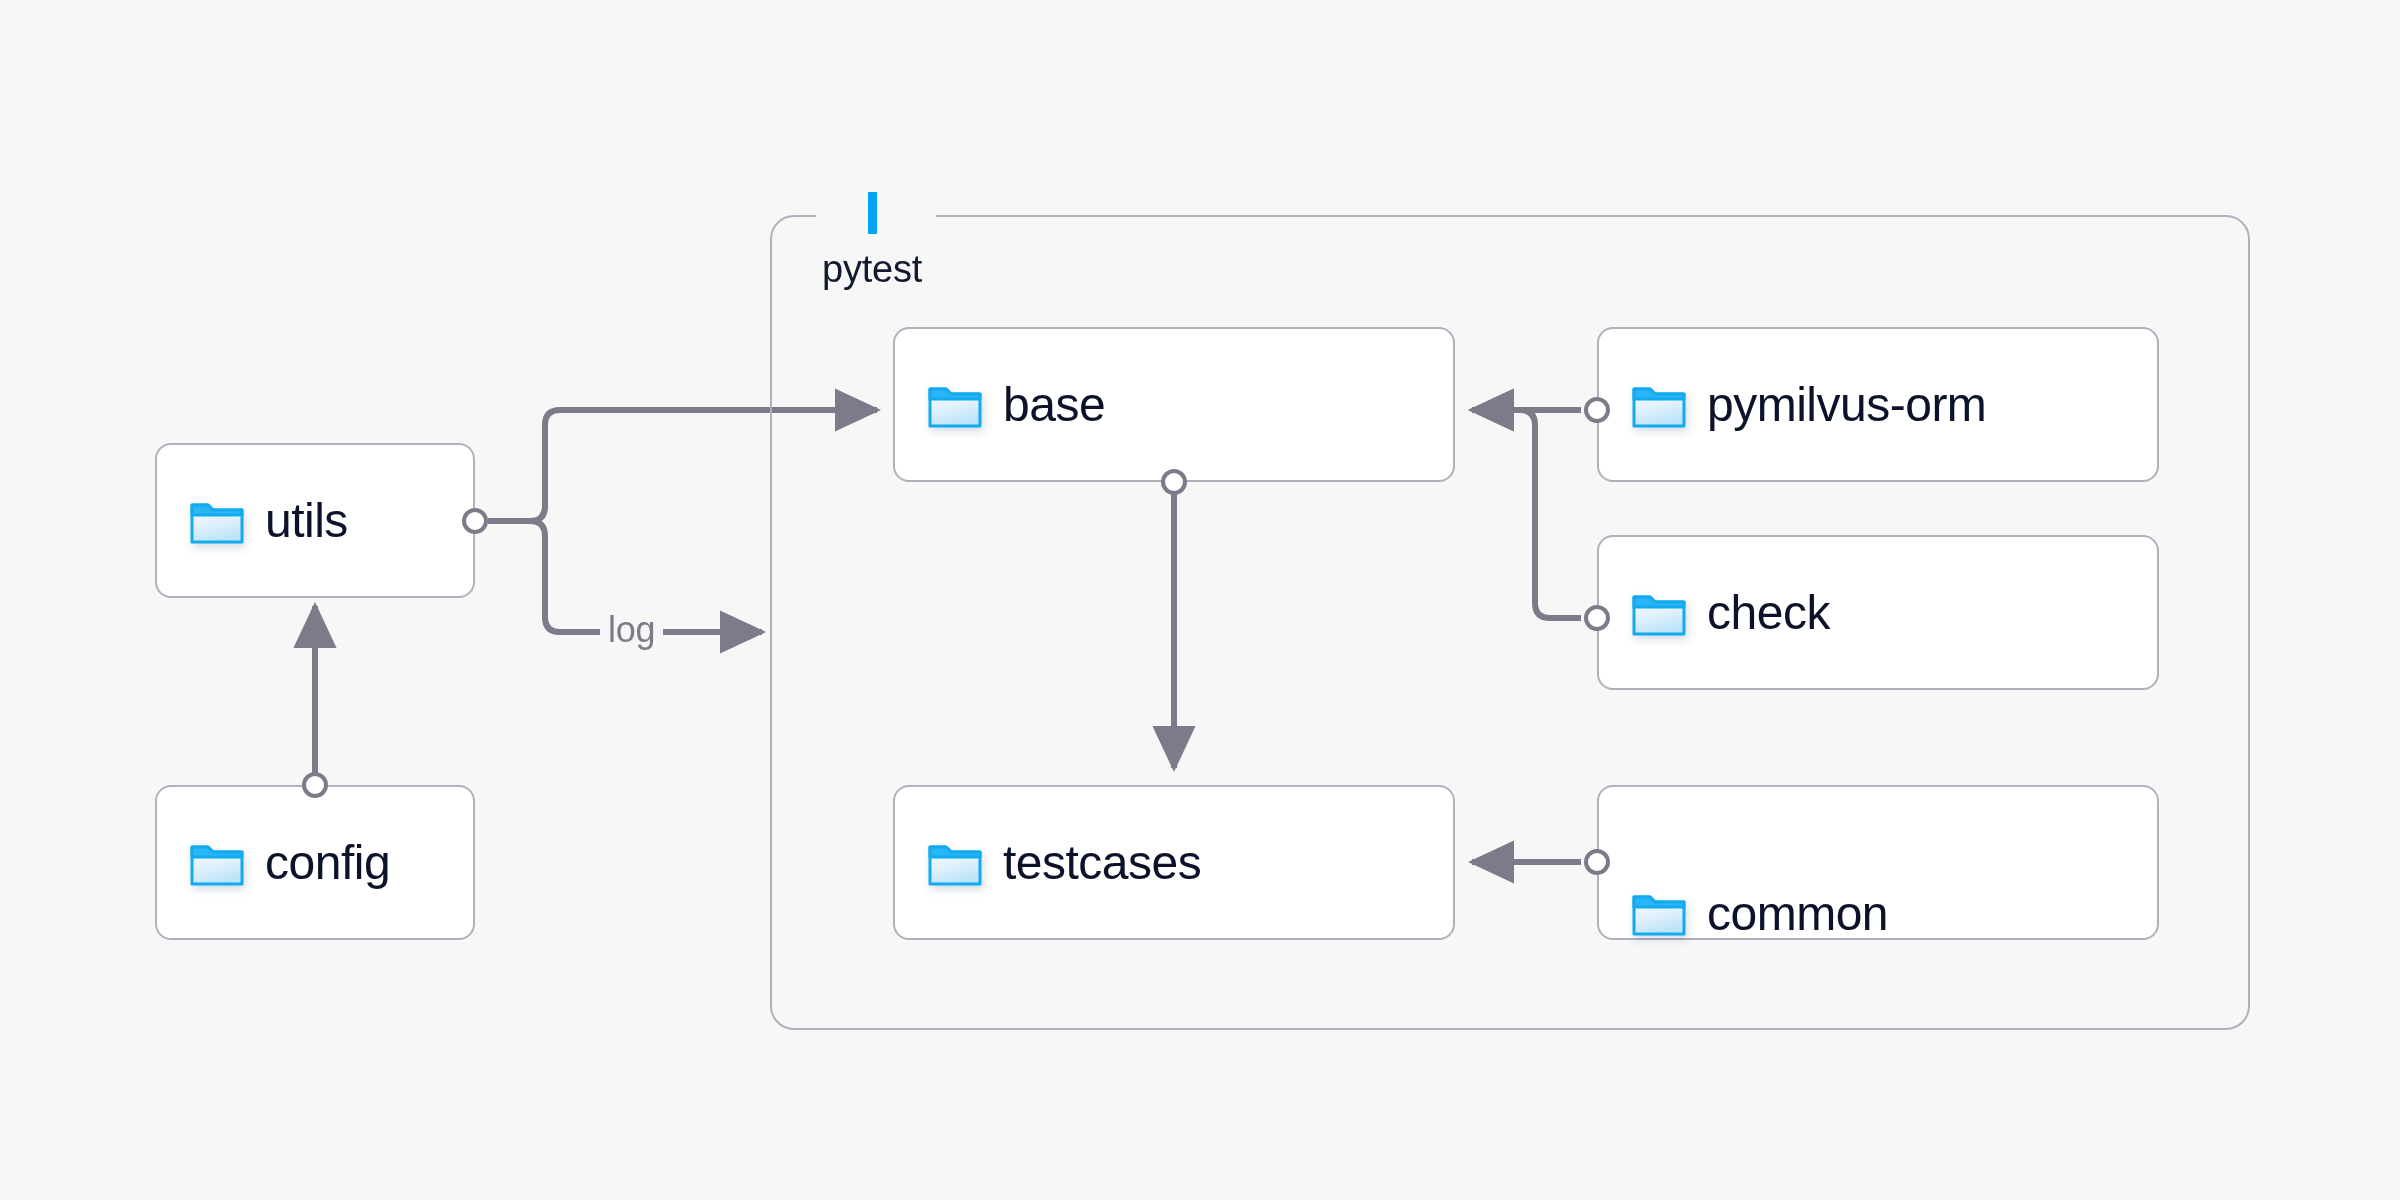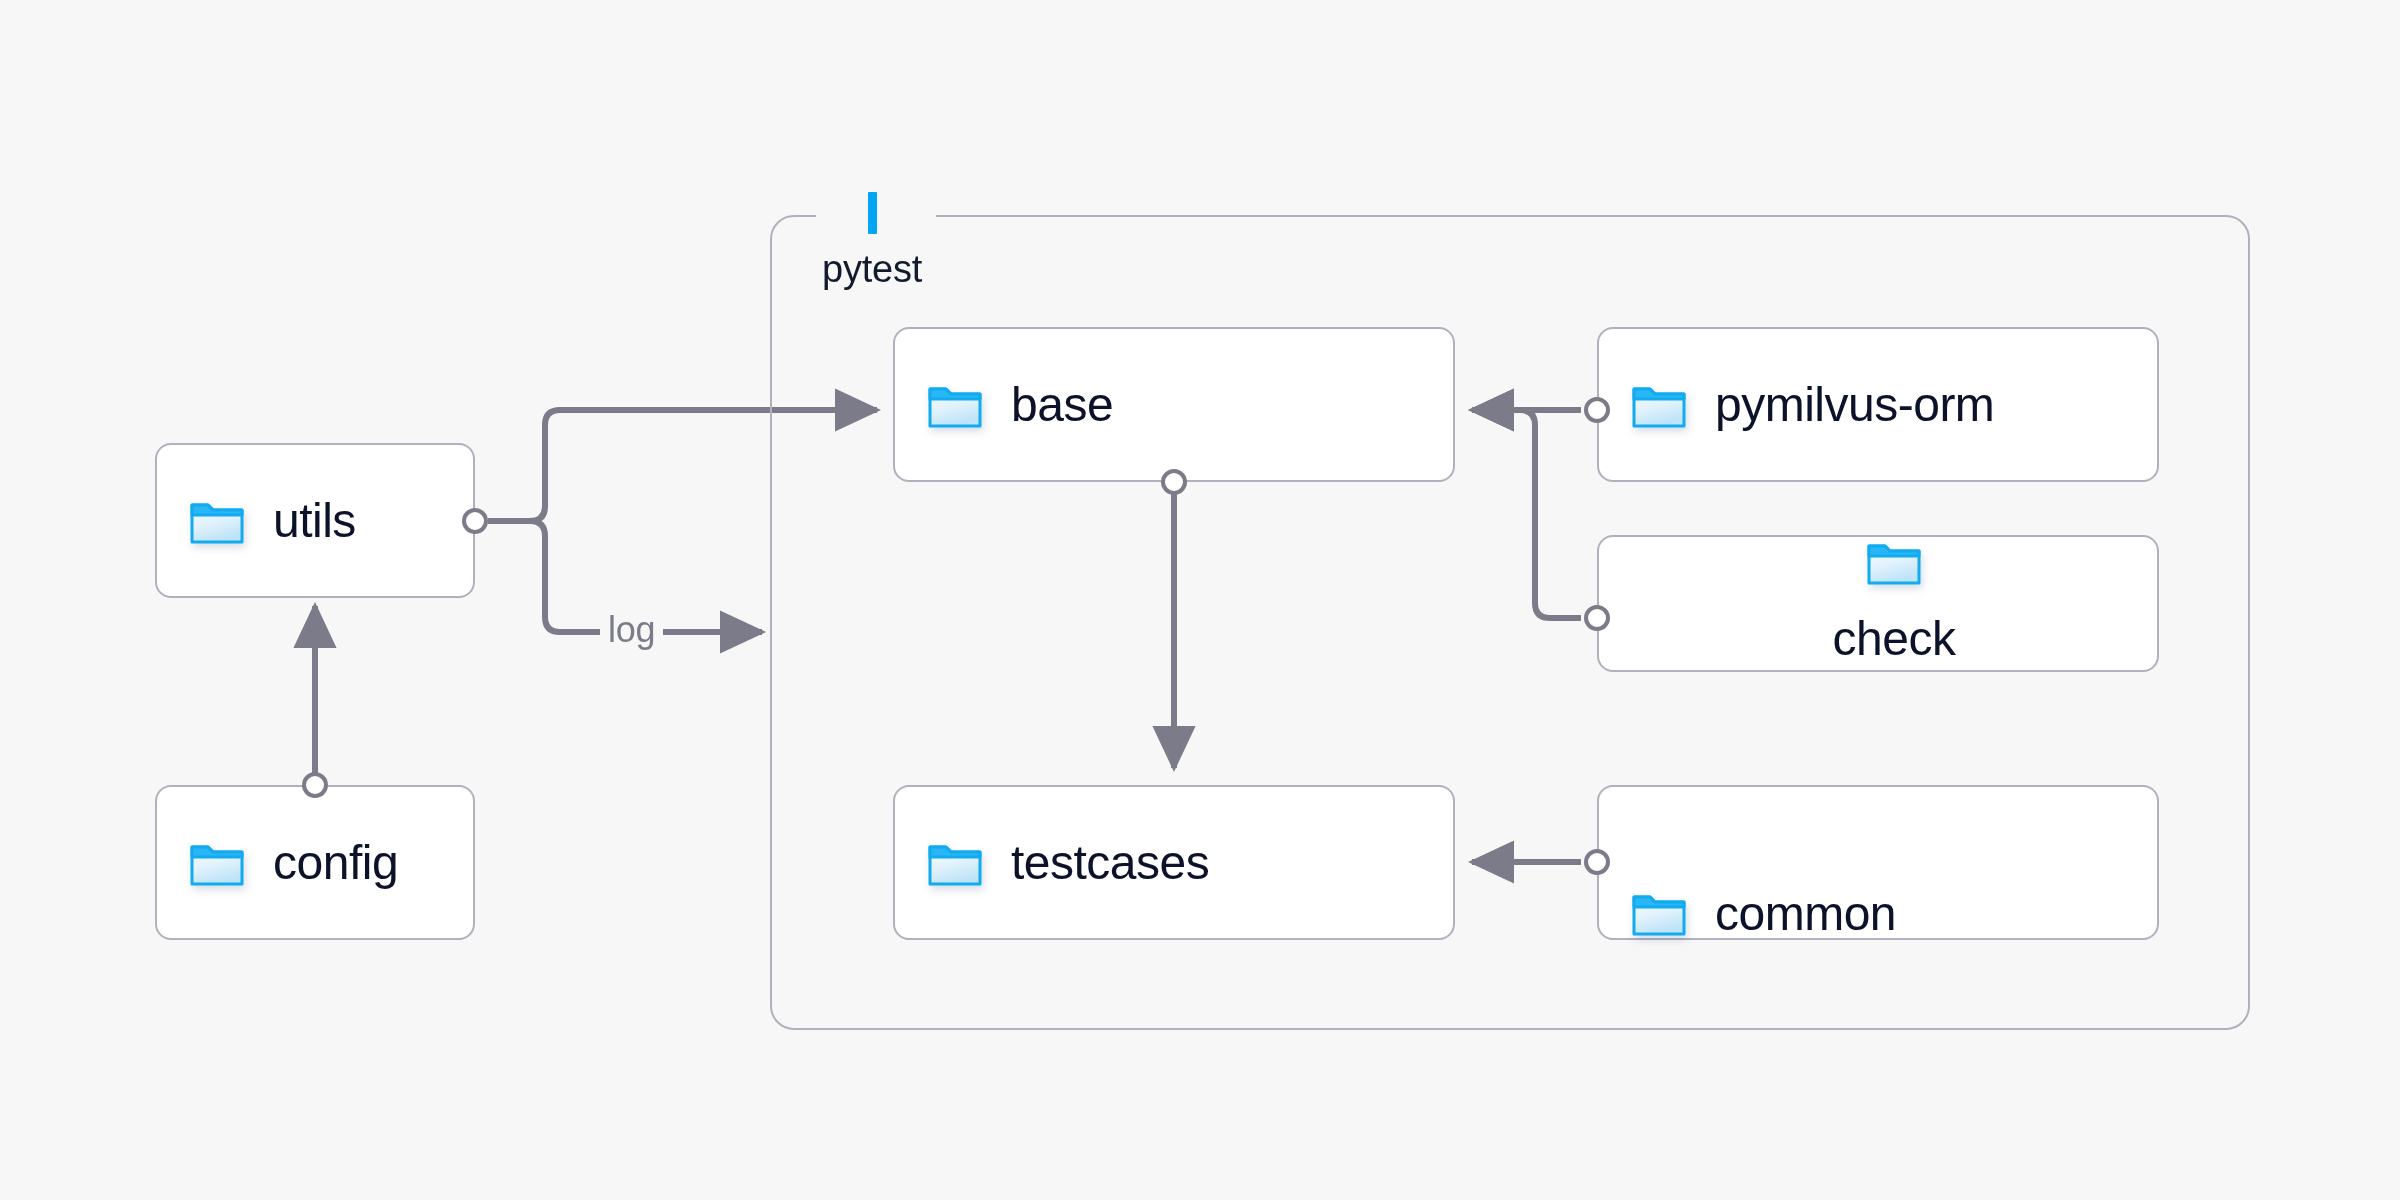--- a/index.html
+++ b/index.html
@@ -63,21 +63,21 @@
   
   .node {
     position: absolute;
     box-sizing: border-box;
     background: #ffffff;
     border: 2px solid #b1b0bd;
     border-radius: 16px;
     display: flex;
     align-items: center;
     padding-left: 32px;
-    gap: 28px;
+    gap: 20px;
   }
   .node-label {
     font-size: 48px;
     color: #0b1229;
     letter-spacing: -0.5px;
     white-space: nowrap;
     line-height: 1;
   }
   .folder-icon {
     flex: none;
@@ -185,21 +185,21 @@
 
   <div class="node" style="left:1597px; top:327px; width:562px; height:155px;">
     <svg class="folder-icon" viewBox="0 0 56 50">
       <path d="M3 9 h16 l5 5 h29 v32 H3 Z" fill="url(#folderBody)" stroke="#12abf0" stroke-width="3" stroke-linejoin="round"></path>
       <path d="M3 9 h16 l5 5 h29 v5 H3 Z" fill="#29b6f6" stroke="#12abf0" stroke-width="3" stroke-linejoin="round"></path>
     </svg>
     <span class="node-label">pymilvus-orm</span>
   </div>
   <div class="port" style="left:1584px; top:397px;"></div>
 
-  <div class="node" style="left:1597px; top:535px; width:562px; height:137px;flex-direction:column;">
+  <div class="node" style="left:1597px; top:535px; width:562px; height:155px;">
     <svg class="folder-icon" viewBox="0 0 56 50">
       <path d="M3 9 h16 l5 5 h29 v32 H3 Z" fill="url(#folderBody)" stroke="#12abf0" stroke-width="3" stroke-linejoin="round"></path>
       <path d="M3 9 h16 l5 5 h29 v5 H3 Z" fill="#29b6f6" stroke="#12abf0" stroke-width="3" stroke-linejoin="round"></path>
     </svg>
     <span class="node-label">check</span>
   </div>
   <div class="port" style="left:1584px; top:605px;"></div>
 
   <div class="node" style="left:1597px; top:785px; width:562px; height:155px;align-items:flex-end;">
     <svg class="folder-icon" viewBox="0 0 56 50">

